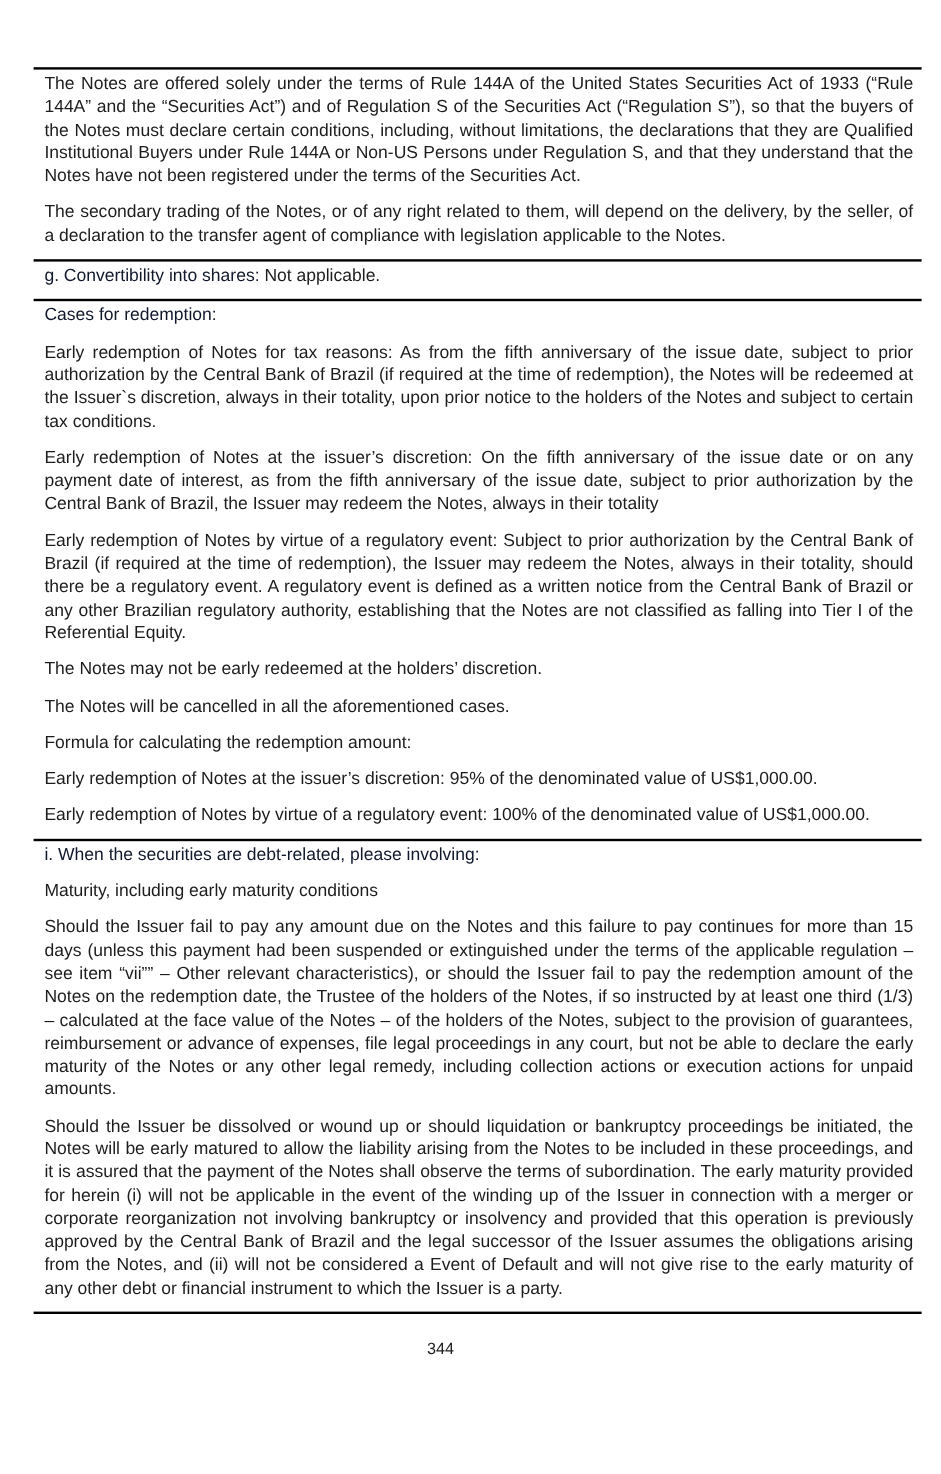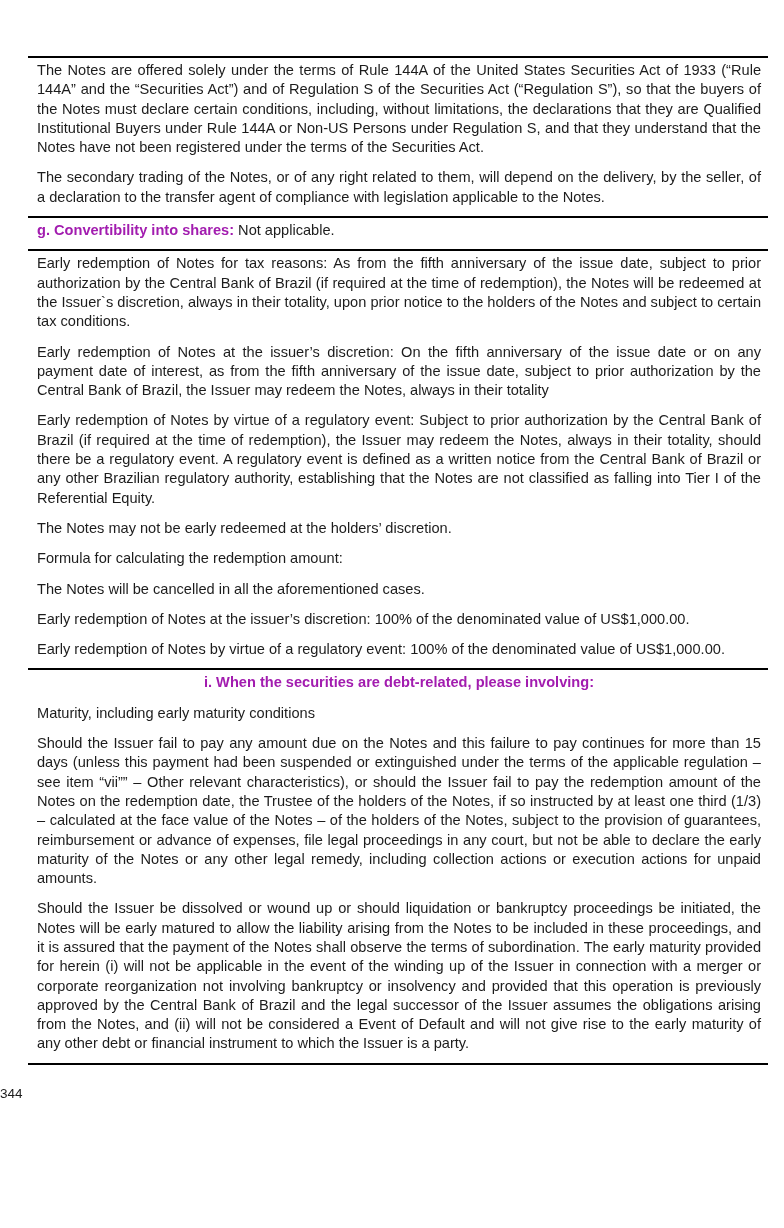--- a/index.html
+++ b/index.html
@@ -21,23 +21,23 @@
   }
   .sec {
     border-top: 2px solid #000;
     padding: 3px 7px 9px 9px;
   }
   .sec p {
     margin: 0 0 11px 0;
   }
   .sec p:last-child { margin-bottom: 0; }
   .j { text-align: justify; }
-  b, .bold { font-weight: 700; color: #a21caf; text-align: center; }
+  b, .bold { font-weight: 400; color: #0f172a; }
   .footer {
-    text-align: left;
+    text-align: center;
     padding: 21px 50px 0 0;
     font-size: 13.5px;
     line-height: 16px;
   }
 </style>
 </head>
 <body>
 
 <div class="page">
   <div class="doc">
@@ -45,27 +45,28 @@
     <section class="sec">
       <p class="j">The Notes are offered solely under the terms of Rule 144A of the United States Securities Act of 1933 (“Rule 144A” and the “Securities Act”) and of Regulation S of the Securities Act (“Regulation S”), so that the buyers of the Notes must declare certain conditions, including, without limitations, the declarations that they are Qualified Institutional Buyers under Rule 144A or Non-US Persons under Regulation S, and that they understand that the Notes have not been registered under the terms of the Securities Act.</p>
       <p class="j">The secondary trading of the Notes, or of any right related to them, will depend on the delivery, by the seller, of a declaration to the transfer agent of compliance with legislation applicable to the Notes.</p>
     </section>
 
     <section class="sec">
       <p><b>g. Convertibility into shares:</b><span> Not applicable.</span></p>
     </section>
 
     <section class="sec">
+      <p class="bold">Cases for redemption:</p>
       <p class="j">Early redemption of Notes for tax reasons: As from the fifth anniversary of the issue date, subject to prior authorization by the Central Bank of Brazil (if required at the time of redemption), the Notes will be redeemed at the Issuer`s discretion, always in their totality, upon prior notice to the holders of the Notes and subject to certain tax conditions.</p>
       <p class="j">Early redemption of Notes at the issuer’s discretion: On the fifth anniversary of the issue date or on any payment date of interest, as from the fifth anniversary of the issue date, subject to prior authorization by the Central Bank of Brazil, the Issuer may redeem the Notes, always in their totality</p>
       <p class="j">Early redemption of Notes by virtue of a regulatory event: Subject to prior authorization by the Central Bank of Brazil (if required at the time of redemption), the Issuer may redeem the Notes, always in their totality, should there be a regulatory event. A regulatory event is defined as a written notice from the Central Bank of Brazil or any other Brazilian regulatory authority, establishing that the Notes are not classified as falling into Tier I of the Referential Equity.</p>
       <p>The Notes may not be early redeemed at the holders’ discretion.</p>
+      <p>The Notes will be cancelled in all the aforementioned cases.</p>
       <p>Formula for calculating the redemption amount:</p>
-      <p>The Notes will be cancelled in all the aforementioned cases.</p>
-      <p>Early redemption of Notes at the issuer’s discretion: 100% of the denominated value of US$1,000.00.</p>
+      <p>Early redemption of Notes at the issuer’s discretion: 95% of the denominated value of US$1,000.00.</p>
       <p>Early redemption of Notes by virtue of a regulatory event: 100% of the denominated value of US$1,000.00.</p>
     </section>
 
     <section class="sec">
       <p class="bold">i. When the securities are debt-related, please involving:</p>
       <p>Maturity, including early maturity conditions</p>
       <p class="j">Should the Issuer fail to pay any amount due on the Notes and this failure to pay continues for more than 15 days (unless this payment had been suspended or extinguished under the terms of the applicable regulation – see item “vii”” – Other relevant characteristics), or should the Issuer fail to pay the redemption amount of the Notes on the redemption date, the Trustee of the holders of the Notes, if so instructed by at least one third (1/3) – calculated at the face value of the Notes – of the holders of the Notes, subject to the provision of guarantees, reimbursement or advance of expenses, file legal proceedings in any court, but not be able to declare the early maturity of the Notes or any other legal remedy, including collection actions or execution actions for unpaid amounts.</p>
       <p class="j">Should the Issuer be dissolved or wound up or should liquidation or bankruptcy proceedings be initiated, the Notes will be early matured to allow the liability arising from the Notes to be included in these proceedings, and it is assured that the payment of the Notes shall observe the terms of subordination. The early maturity provided for herein (i) will not be applicable in the event of the winding up of the Issuer in connection with a merger or corporate reorganization not involving bankruptcy or insolvency and provided that this operation is previously approved by the Central Bank of Brazil and the legal successor of the Issuer assumes the obligations arising from the Notes, and (ii) will not be considered a Event of Default and will not give rise to the early maturity of any other debt or financial instrument to which the Issuer is a party.</p>
     </section>
 

